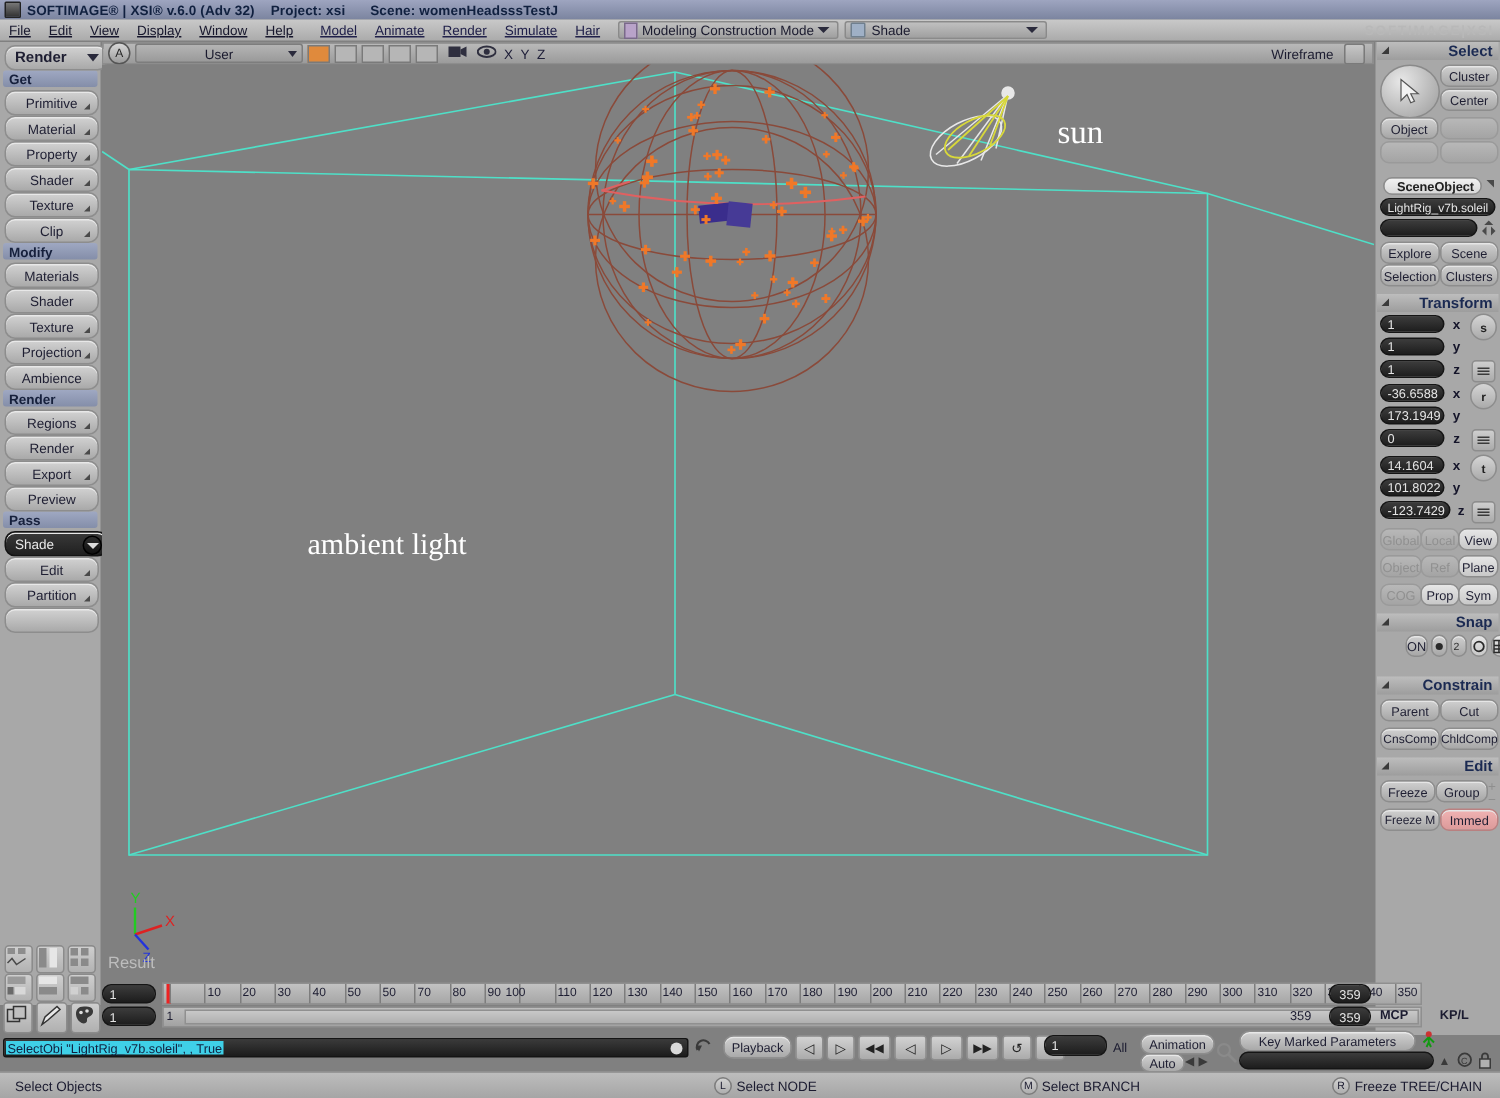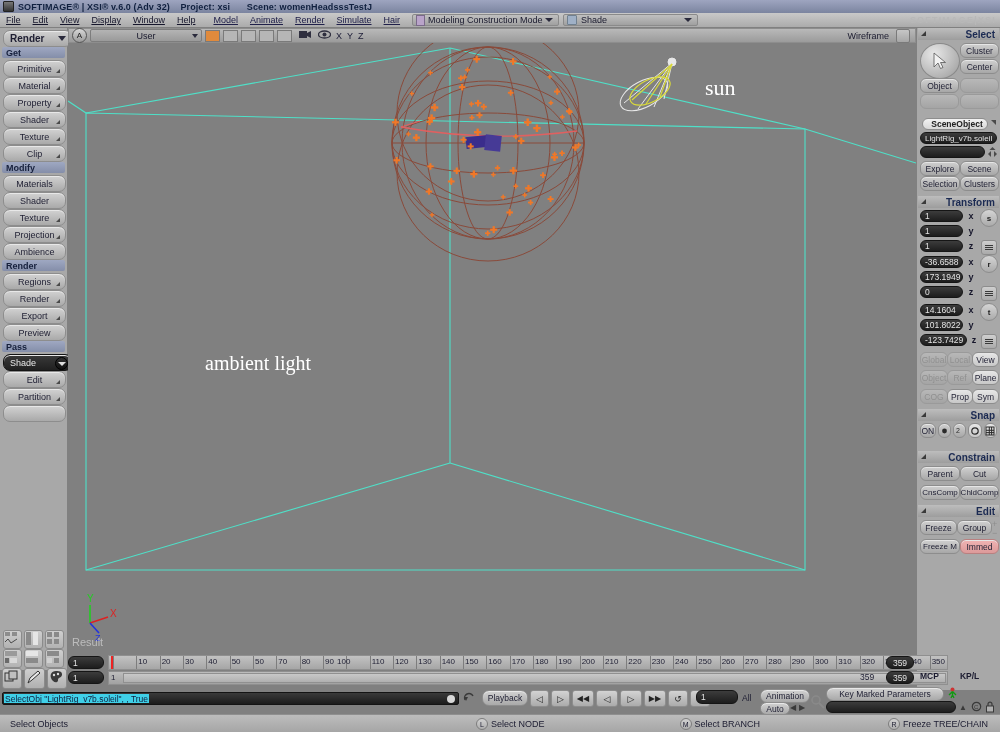--- a/index.html
+++ b/index.html
@@ -765,21 +765,21 @@
         </div>
       <div class="rbtn act" style="position:absolute;left:52px;top:0;width:25px;">
           <span>Sym</span>
         </div>
     </div>
 
     <div class="rhdr" style="margin:3px 1px 0 1px;">
       <span class="tri"></span>
       <span>Snap</span>
     </div>
-    <div style="position:relative;height:16px;margin:2px 3px 0 3px;display:flex;gap:2px;">
+    <div style="position:relative;height:16px;margin:2px 3px 0 20px;display:flex;gap:2px;">
       <div class="rbtn" style="width:17px;">
           <span>ON</span>
         </div>
       <div class="rbtn" style="width:14px;">
         <svg width="9" height="9" viewBox="0 0 9 9">
             <circle cx="4.5" cy="5" r="2.4" fill="#2a2a2a"></circle>
           </svg>
       </div>
       <div class="rbtn" style="width:14px;">
         <svg width="9" height="9" viewBox="0 0 9 9">

